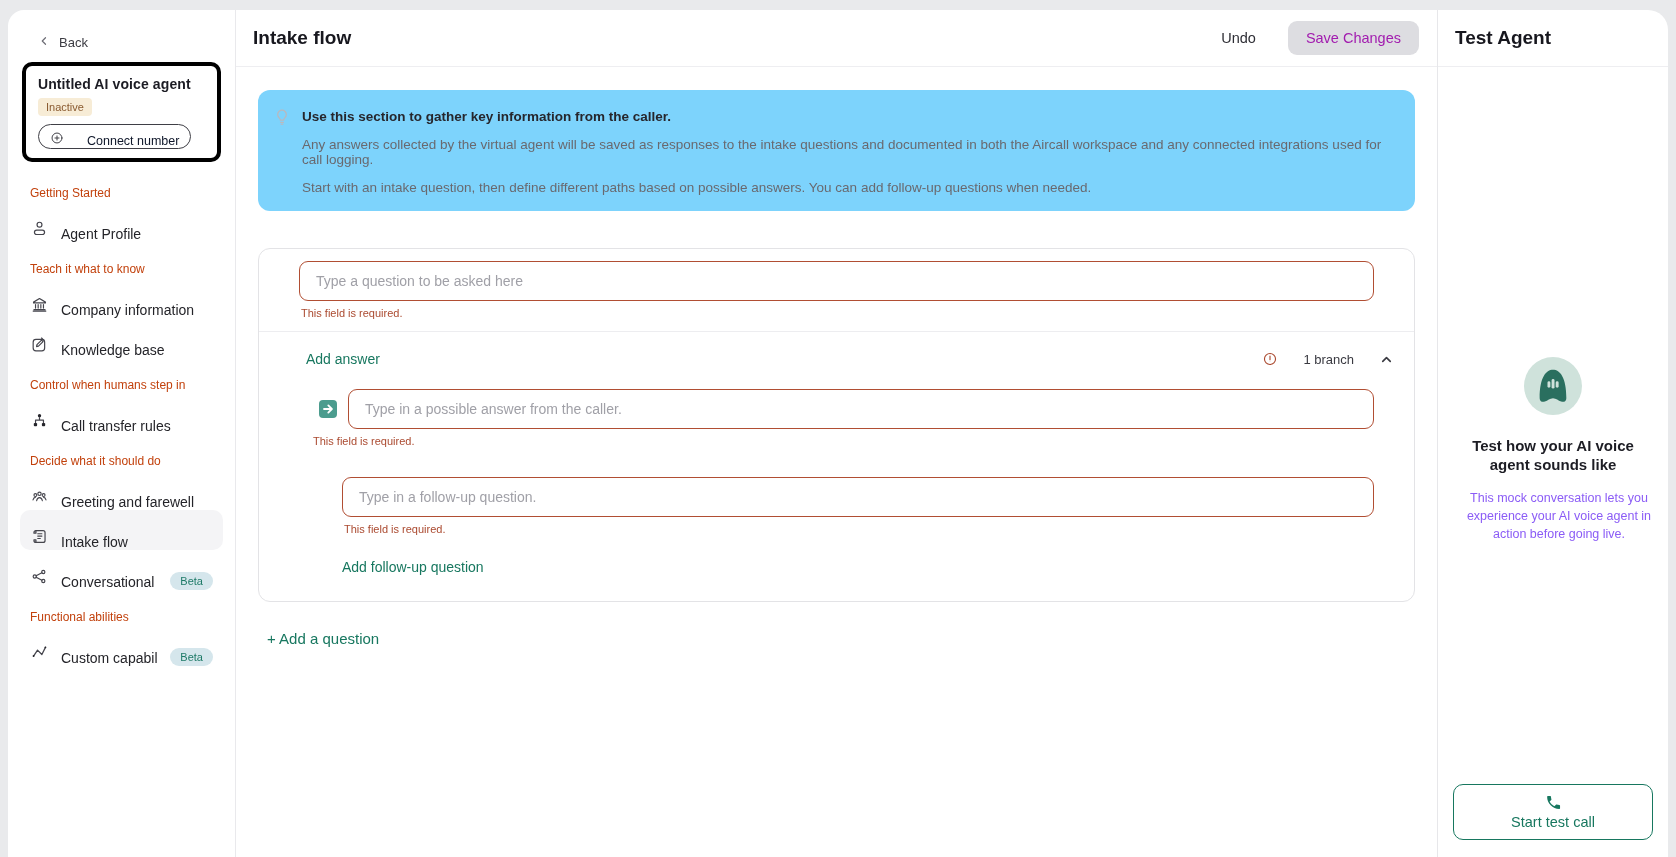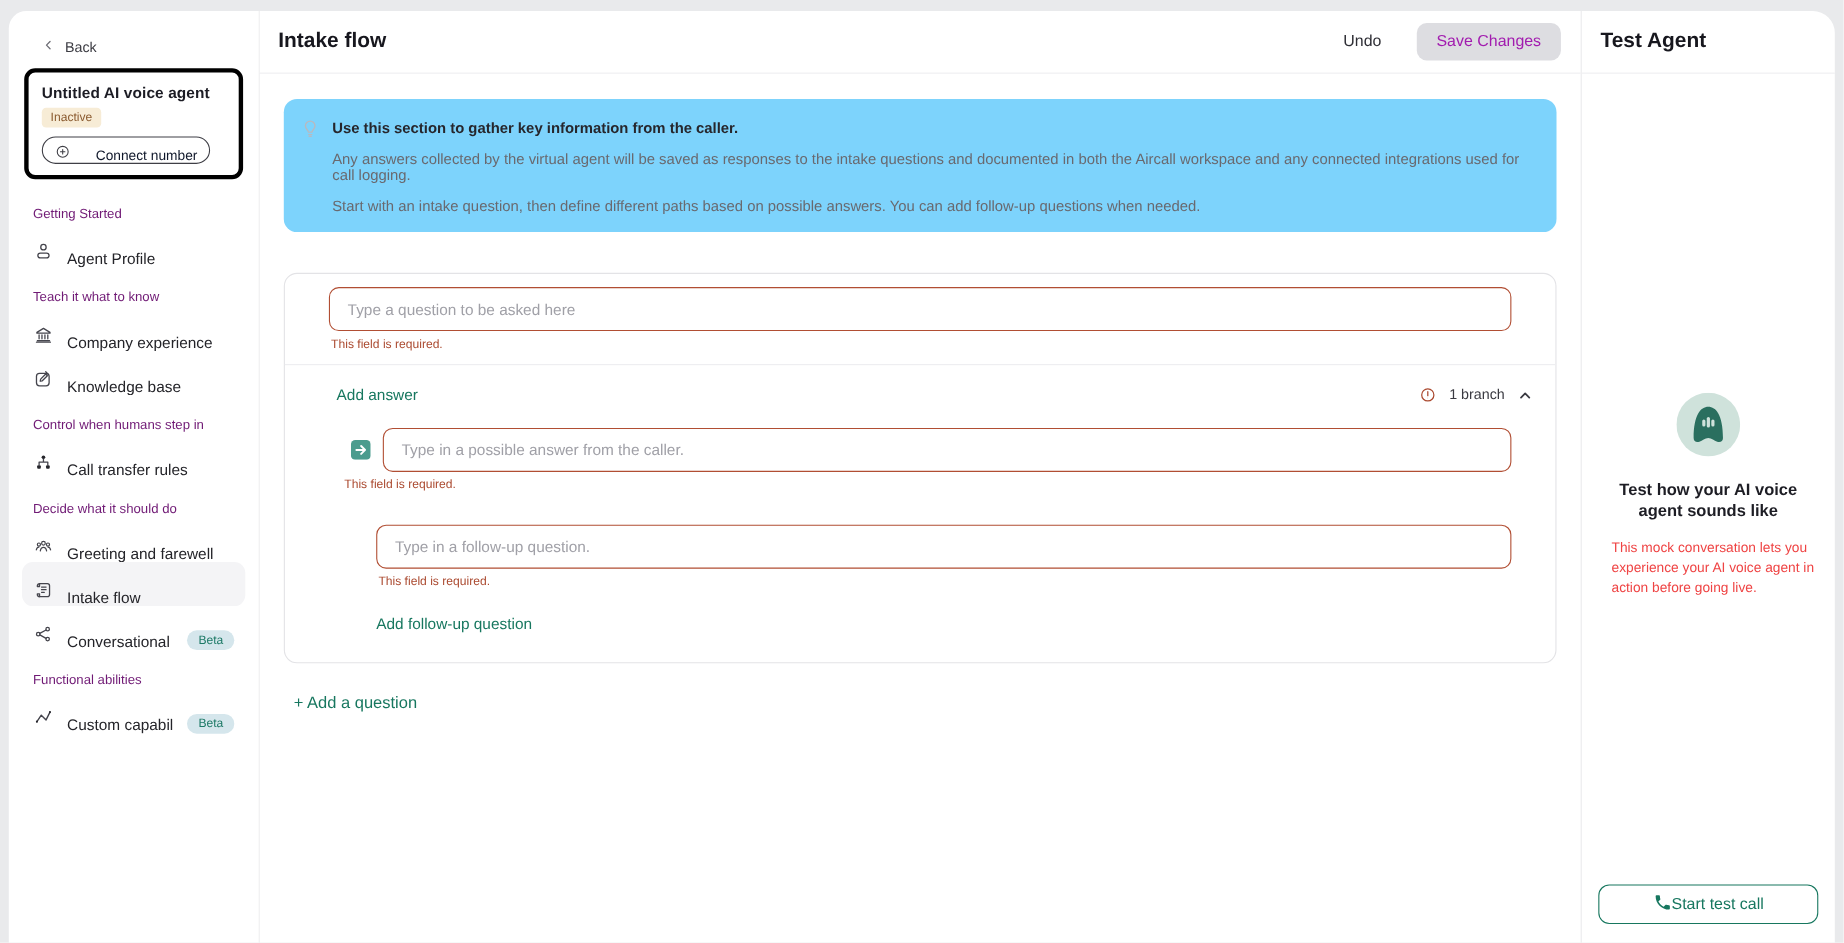--- a/index.html
+++ b/index.html
@@ -25,21 +25,21 @@
   .agent-card { margin:11px 14px 4px 14px; border:4px solid #000000; border-radius:10px; padding:10px 12px 9px; }
   .agent-card-title { font-size:14px; font-weight:700; color:#1c1c24; letter-spacing:.1px; }
   .status-badge { display:inline-block; margin-top:6px; background:#f7ecd6; color:#8a5a2f;
     font-size:11px; padding:3px 8px; border-radius:4px; }
   .connect-btn { margin-top:8px; display:inline-flex; align-items:flex-end; gap:23px;
     height:25px; padding:0 11px; border:1.5px solid #3f3f46; border-radius:14px;
     background:#fff; font-size:12.5px; font-weight:500; color:#0f172a; cursor:pointer;
     font-family:inherit; }
   .connect-btn svg { width:14px; height:14px; stroke:#3f3f46; }
 
-  .section-label { margin:20px 22px 2px 22px; font-size:12px; color:#701a75; }
+  .section-label { margin:20px 22px 2px 22px; font-size:12px; color:#c2410c; }
   .nav-item { display:flex; align-items:flex-end; gap:12px; height:40px; margin:0 12px;
     padding:0 10px; border-radius:10px; cursor:pointer; }
   .nav-item.selected { background:#f4f4f6; }
   .nav-item svg { width:19px; height:19px; stroke:#45454d; flex:none; }
   .nav-label { font-size:14px; color:#242429; white-space:nowrap; overflow:hidden; }
   .beta-badge { margin-left:auto; background:#d5e6ec; color:#1e7a67; font-size:11px;
     padding:3px 10px; border-radius:10px; flex:none; }
 
   
   .main { flex:1; min-width:0; background:#fff; display:flex; flex-direction:column;
@@ -64,21 +64,21 @@
   .q-section { padding:12px 40px 12px 40px; border-bottom:1px solid #ededf0; }
   .red-input { width:100%; height:40px; border:1.5px solid #b14e33; border-radius:9px;
     padding:0 16px; font-family:inherit; font-size:14px; color:#26262c; outline:none;
     background:#fff; }
   .red-input::placeholder { color:#a0a0a7; }
   .field-error { font-size:11px; color:#ab4a30; margin:6px 0 0 2px; }
 
   .branch-row { display:flex; align-items:center; padding:19px 20px 0 47px; }
   .green-link { background:none; border:none; font-family:inherit; cursor:pointer;
     color:#17775f; font-size:14px; font-weight:500; padding:0; }
-  .branch-right { margin-left:auto; display:flex; gap:11px; }
+  .branch-right { margin-left:auto; display:flex; align-items:center; gap:25px; }
   .branch-right .warn svg { width:16px; height:16px; stroke:#ab4a30; display:block; }
   .branch-count { font-size:13px; color:#3a3a41; }
   .chev-btn { background:none; border:none; padding:0; cursor:pointer; }
   .chev-btn svg { width:15px; height:15px; stroke:#3a3a41; display:block; }
 
   .answer-block { padding:22px 40px 25px 60px; }
   .answer-row { display:flex; align-items:center; gap:11px; }
   .arrow-box { flex:none; width:18px; height:18px; }
   .answer-row .red-input { flex:1; }
   .answer-error { margin-left:-6px; }
@@ -91,26 +91,26 @@
   .test-panel { width:230px; flex:none; background:#fff; border-radius:0 20px 0 0;
     margin-right:8px; display:flex; flex-direction:column; }
   .test-header { height:57px; flex:none; display:flex; align-items:center;
     padding-left:17px; border-bottom:1px solid #eeeef1; }
   .test-title { font-size:19px; font-weight:700; color:#17171e; }
   .test-body { flex:1; display:flex; flex-direction:column; align-items:center;
     padding:0 15px; }
   .agent-avatar { margin-top:290px; width:58px; height:58px; flex:none; }
   .test-heading { margin-top:22px; max-width:200px; text-align:center;
     font-size:15px; font-weight:700; color:#1d1d24; line-height:1.25; }
-  .test-desc { margin-top:14px; max-width:208px; text-align:left;
-    font-size:12.5px; color:#ef4444; line-height:1.45;margin-left:12px; }
+  .test-desc { margin-top:14px; max-width:208px; text-align:center;
+    font-size:12.5px; color:#8b5cf6; line-height:1.45;margin-left:12px; }
   .start-call-btn { margin-top:auto; margin-bottom:17px; align-self:stretch;
-    height:36px; background:#fff; border:1px solid #17775f; border-radius:10px;
+    height:56px; background:#fff; border:1px solid #17775f; border-radius:10px;
     display:flex; align-items:center; justify-content:center; gap:0;
-    font-family:inherit; font-size:14.5px; font-weight:500; color:#17775f; cursor:pointer; }
+    font-family:inherit; font-size:14.5px; font-weight:500; color:#17775f; cursor:pointer;flex-direction:column; }
   .start-call-btn svg { width:17px; height:17px; fill:#17775f; }
 </style>
 </head>
 <body>
 
 <div class="app">
 
   <aside class="sidebar">
 
     <div class="back-row">
@@ -150,21 +150,21 @@
 
     <div class="section-label">Teach it what to know</div>
     <div class="nav-item">
       <span>
         <svg viewBox="0 0 24 24" fill="none" stroke-width="1.5" stroke-linecap="round" stroke-linejoin="round">
             <path d="M4.5 9 12 4.5 19.5 9v1h-15z"></path>
             <path d="M7 12v4.5M10.3 12v4.5M13.7 12v4.5M17 12v4.5"></path>
             <path d="M5 18.5h14M4 20.3h16"></path>
           </svg>
       </span>
-      <span class="nav-label">Company experience</span>
+      <span class="nav-label">Company information</span>
     </div>
     <div class="nav-item">
       <span>
         <svg viewBox="0 0 24 24" fill="none" stroke-width="1.5" stroke-linecap="round" stroke-linejoin="round">
             <rect x="4" y="5.5" width="14.5" height="14.5" rx="3.5"></rect>
             <path d="M14.6 3.8l2.6 2.6M8.8 12.2l5.8-5.8 1.9 1.9-5.8 5.8-2.4.5z"></path>
           </svg>
       </span>
       <span class="nav-label">Knowledge base</span>
     </div>

